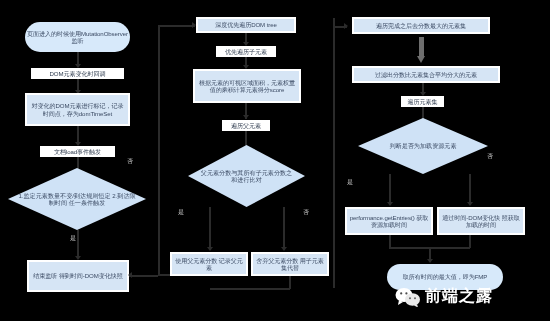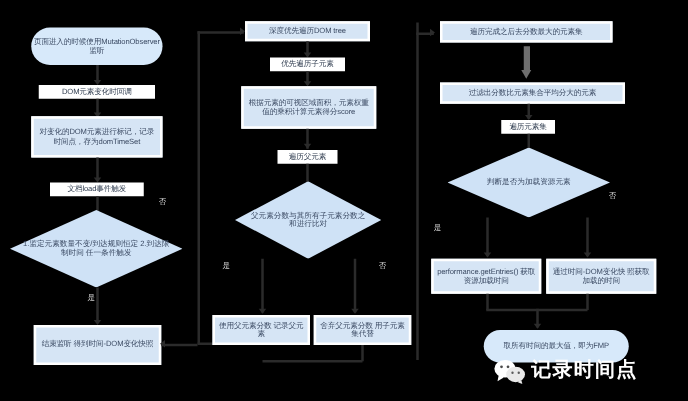--- a/index.html
+++ b/index.html
@@ -290,16 +290,16 @@
         <ellipse cx="9" cy="8" rx="8.5" ry="7" fill="#ffffff"></ellipse>
         <polygon points="4,13 3,18 8,15" fill="#ffffff"></polygon>
         <ellipse cx="17.5" cy="12.5" rx="7.5" ry="6.2" fill="#e9e9e9"></ellipse>
         <polygon points="22,17 23,20.5 19,18.5" fill="#e9e9e9"></polygon>
         <circle cx="6.2" cy="6.4" r="1.1" fill="#4a4a4a"></circle>
         <circle cx="11.4" cy="6.4" r="1.1" fill="#4a4a4a"></circle>
         <circle cx="15.0" cy="11.2" r="0.95" fill="#5a5a5a"></circle>
         <circle cx="20.0" cy="11.2" r="0.95" fill="#5a5a5a"></circle>
       </svg>
     </span>
-    <span class="wmtext">记录时间点</span>
+    <span class="wmtext">前端之露</span>
   </div>
 
 </div>
 
 </body></html>

